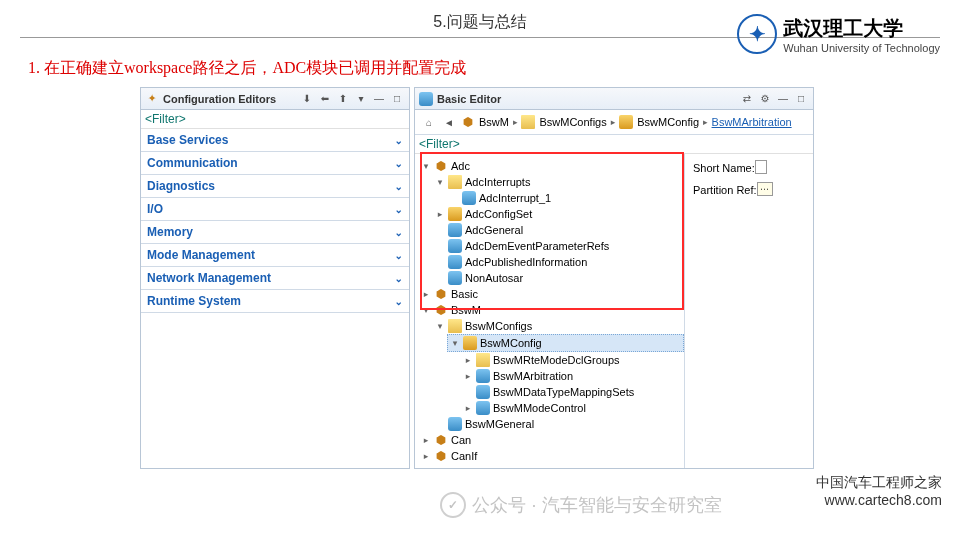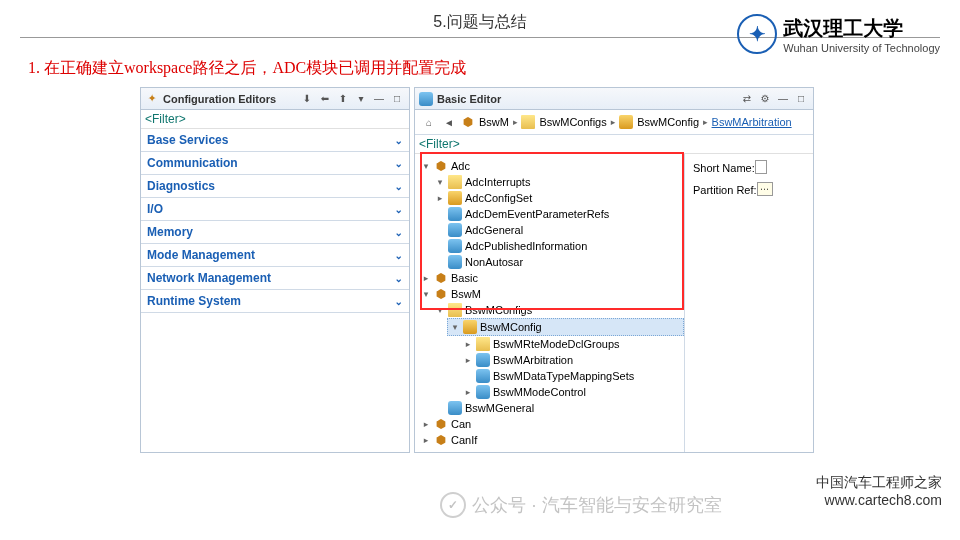--- a/index.html
+++ b/index.html
@@ -152,41 +152,48 @@
                 <span>Adc</span>
               </div>
               <ul>
                 <li>
                   <div class="node">
                     <span class="tw">▾</span>
                     <span class="ni ic-folder"></span>
                     <span>AdcInterrupts</span>
                   </div>
                   <ul>
+                    <li>
+                      <div class="node">
+                        <span class="tw"></span>
+                        <span class="ni ic-db"></span>
+                        <span>AdcInterrupt_1</span>
+                      </div>
+                    </li>
                   </ul>
                 </li>
                 <li>
                   <div class="node">
                     <span class="tw">▸</span>
                     <span class="ni ic-cube"></span>
                     <span>AdcConfigSet</span>
                   </div>
                 </li>
                 <li>
                   <div class="node">
                     <span class="tw"></span>
                     <span class="ni ic-db"></span>
+                    <span>AdcGeneral</span>
+                  </div>
+                </li>
+                <li>
+                  <div class="node">
+                    <span class="tw"></span>
+                    <span class="ni ic-db"></span>
                     <span>AdcDemEventParameterRefs</span>
-                  </div>
-                </li>
-                <li>
-                  <div class="node">
-                    <span class="tw"></span>
-                    <span class="ni ic-db"></span>
-                    <span>AdcGeneral</span>
                   </div>
                 </li>
                 <li>
                   <div class="node">
                     <span class="tw"></span>
                     <span class="ni ic-db"></span>
                     <span>AdcPublishedInformation</span>
                   </div>
                 </li>
                 <li>

